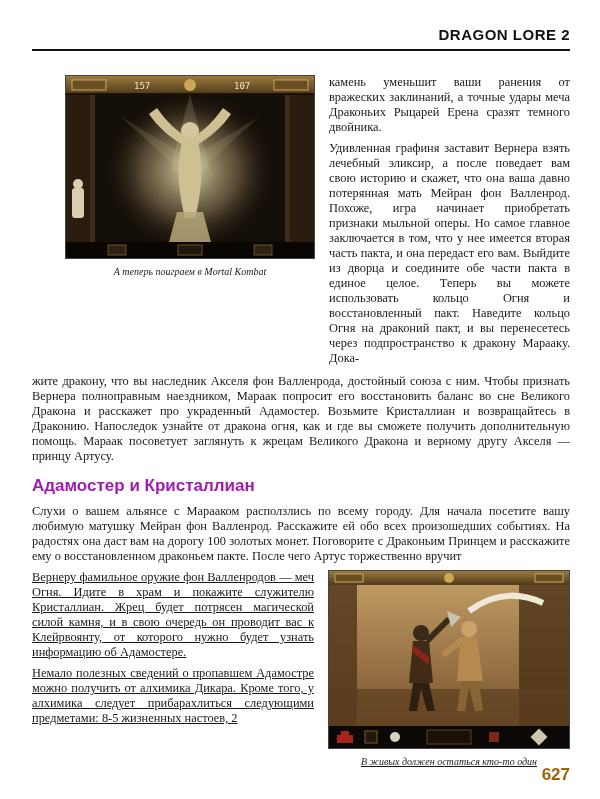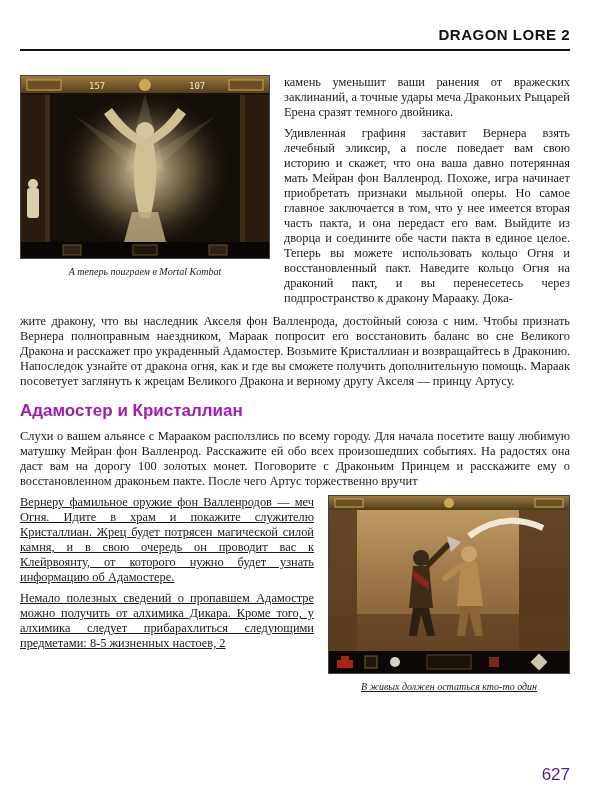--- a/index.html
+++ b/index.html
@@ -2,21 +2,21 @@
 <html><head>
 <meta charset="utf-8">
 <style>
   html, body { margin: 0; padding: 0; background: #ffffff; }
   .page {
     position: relative;
     width: 600px;
     height: 799px;
     background: #ffffff;
     box-sizing: border-box;
-    padding: 26px 30px 0 20px;
+    padding: 26px 30px 0 32px;
     overflow: hidden;
     font-family: "Liberation Serif", serif;
     color: #1a1a1a;
   }
   .header { display: flex; justify-content: flex-end; }
   .header-title {
     font-family: "Liberation Sans", sans-serif;
     font-weight: bold;
     font-size: 15px;
     letter-spacing: 0.5px;
@@ -29,21 +29,21 @@
   }
   p {
     margin: 0 0 6px 0;
     font-size: 12.4px;
     line-height: 15px;
     text-align: justify;
   }
   .top-section { display: flex; gap: 14px; margin-top: 24px; }
   .bottom-section { display: flex; gap: 14px; margin-top: 2px; text-decoration: underline; }
   figure { margin: 0; }
-  .fig1 { flex: 0 0 250px; width: 250px; }
+  .fig1 { flex: 0 0 250px; width: 250px; margin-left: 33px; }
   .fig2 { flex: 0 0 242px; width: 242px; }
   .shot { border: 1px solid #444; line-height: 0; }
   .caption {
     margin: 5px auto 0 auto;
     font-style: italic;
     font-size: 10px;
     line-height: 15px;
     text-align: center;
   }
   .cap1 { max-width: 205px; }
@@ -55,23 +55,23 @@
     font-weight: bold;
     font-size: 17px;
     margin: 12px 0 8px 0;
     color: #a21caf;
   }
   .page-number {
     position: absolute;
     right: 30px;
     bottom: 14px;
     font-family: "Liberation Sans", sans-serif;
-    font-weight: normal;
+    font-weight: bold;
     font-size: 17px;
-    color: #4c1d95;
+    color: #a16207;
   }
 </style>
 </head>
 <body>
 
 <div class="page">
 
   <div class="header">
     <div class="header-title">DRAGON LORE 2</div>
   </div>

